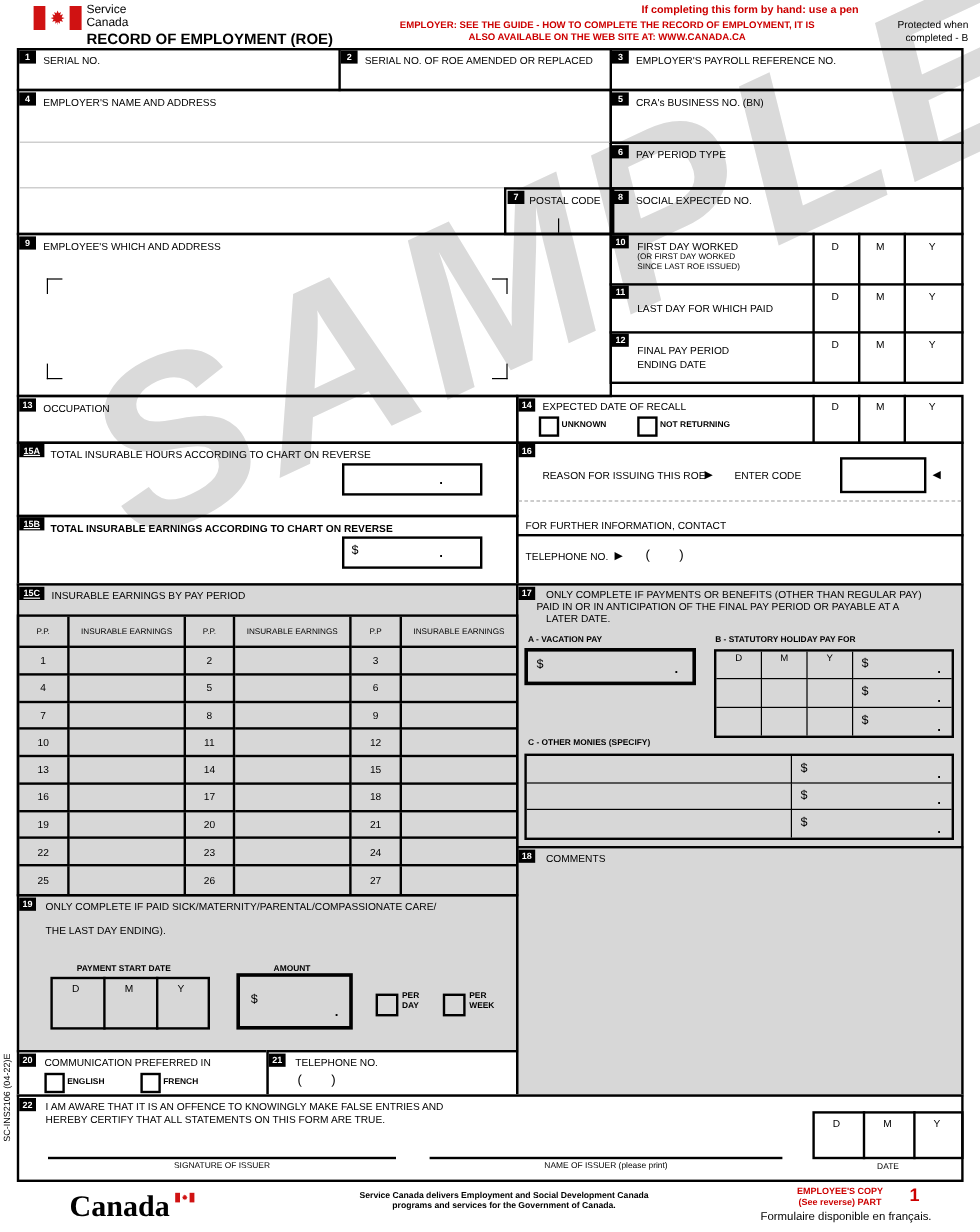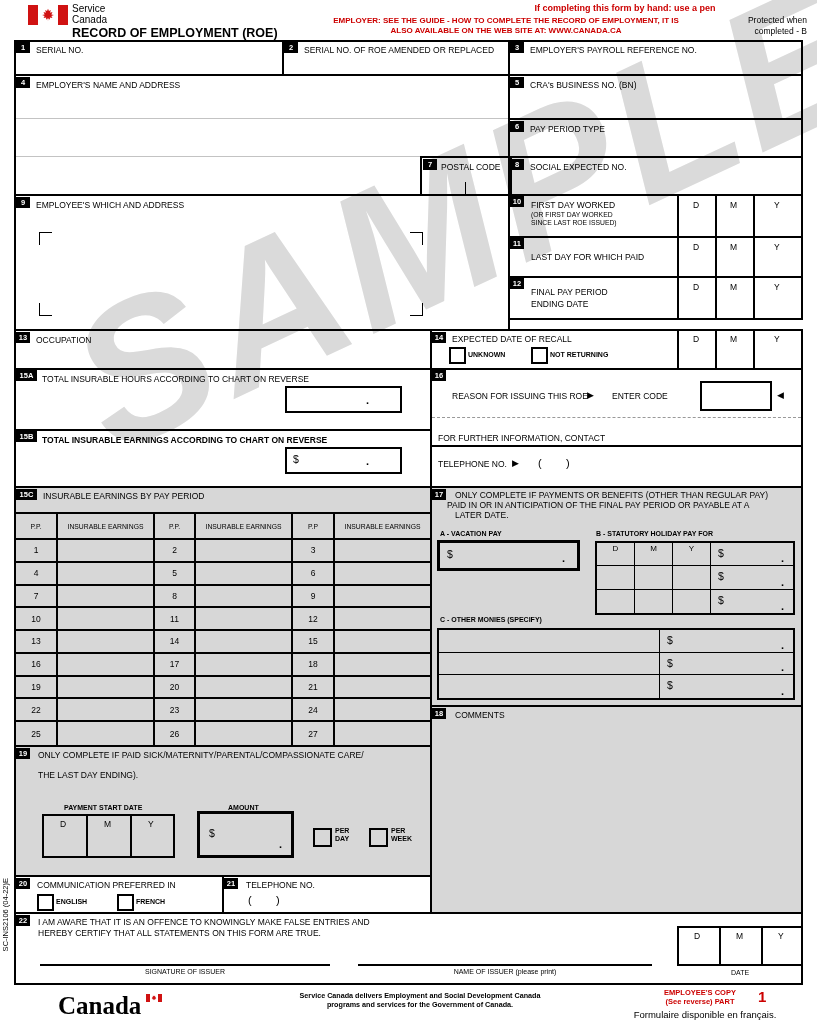--- a/index.html
+++ b/index.html
@@ -6,21 +6,21 @@
   #page{position:relative;width:817px;height:1027px;background:#fff;font-family:"Liberation Sans",sans-serif;color:#000;overflow:hidden;}
   .abs{position:absolute;}
   .lbl{position:absolute;font-size:8.5px;white-space:nowrap;z-index:4;}
   .b{font-weight:bold;}
   .sm{font-size:7px;}
   .xs{font-size:6.8px;}
   .red{color:#cc0000;}
   .ctr{text-align:center;}
   .rt{text-align:right;}
   .badge{position:absolute;background:#000;color:#fff;font-size:7.5px;font-weight:bold;height:11px;line-height:11px;text-align:center;width:14px;z-index:5;}
-  .badge.wide{width:21px;}
+  .badge.wide{width:21px;text-decoration:underline;}
   .fbox{position:absolute;border:2px solid #000;box-sizing:border-box;z-index:1;background:transparent;}
   .gray{background:#d7d7d7;}
   .hline{position:absolute;background:#000;height:2px;z-index:3;}
   .vline{position:absolute;background:#000;width:2px;z-index:3;}
   .glite{background:#c3c3c3;height:1px;}
   .entry{position:absolute;border:2px solid #000;box-sizing:border-box;z-index:4;background:transparent;}
   .entry.thick{border-width:3px;}
   .cb{position:absolute;width:13px;height:13px;border:2px solid #000;box-sizing:content-box;z-index:4;background:transparent;}
   .dol{position:absolute;font-size:10.5px;z-index:4;}
   .pt{position:absolute;font-weight:bold;font-size:11px;z-index:4;}

